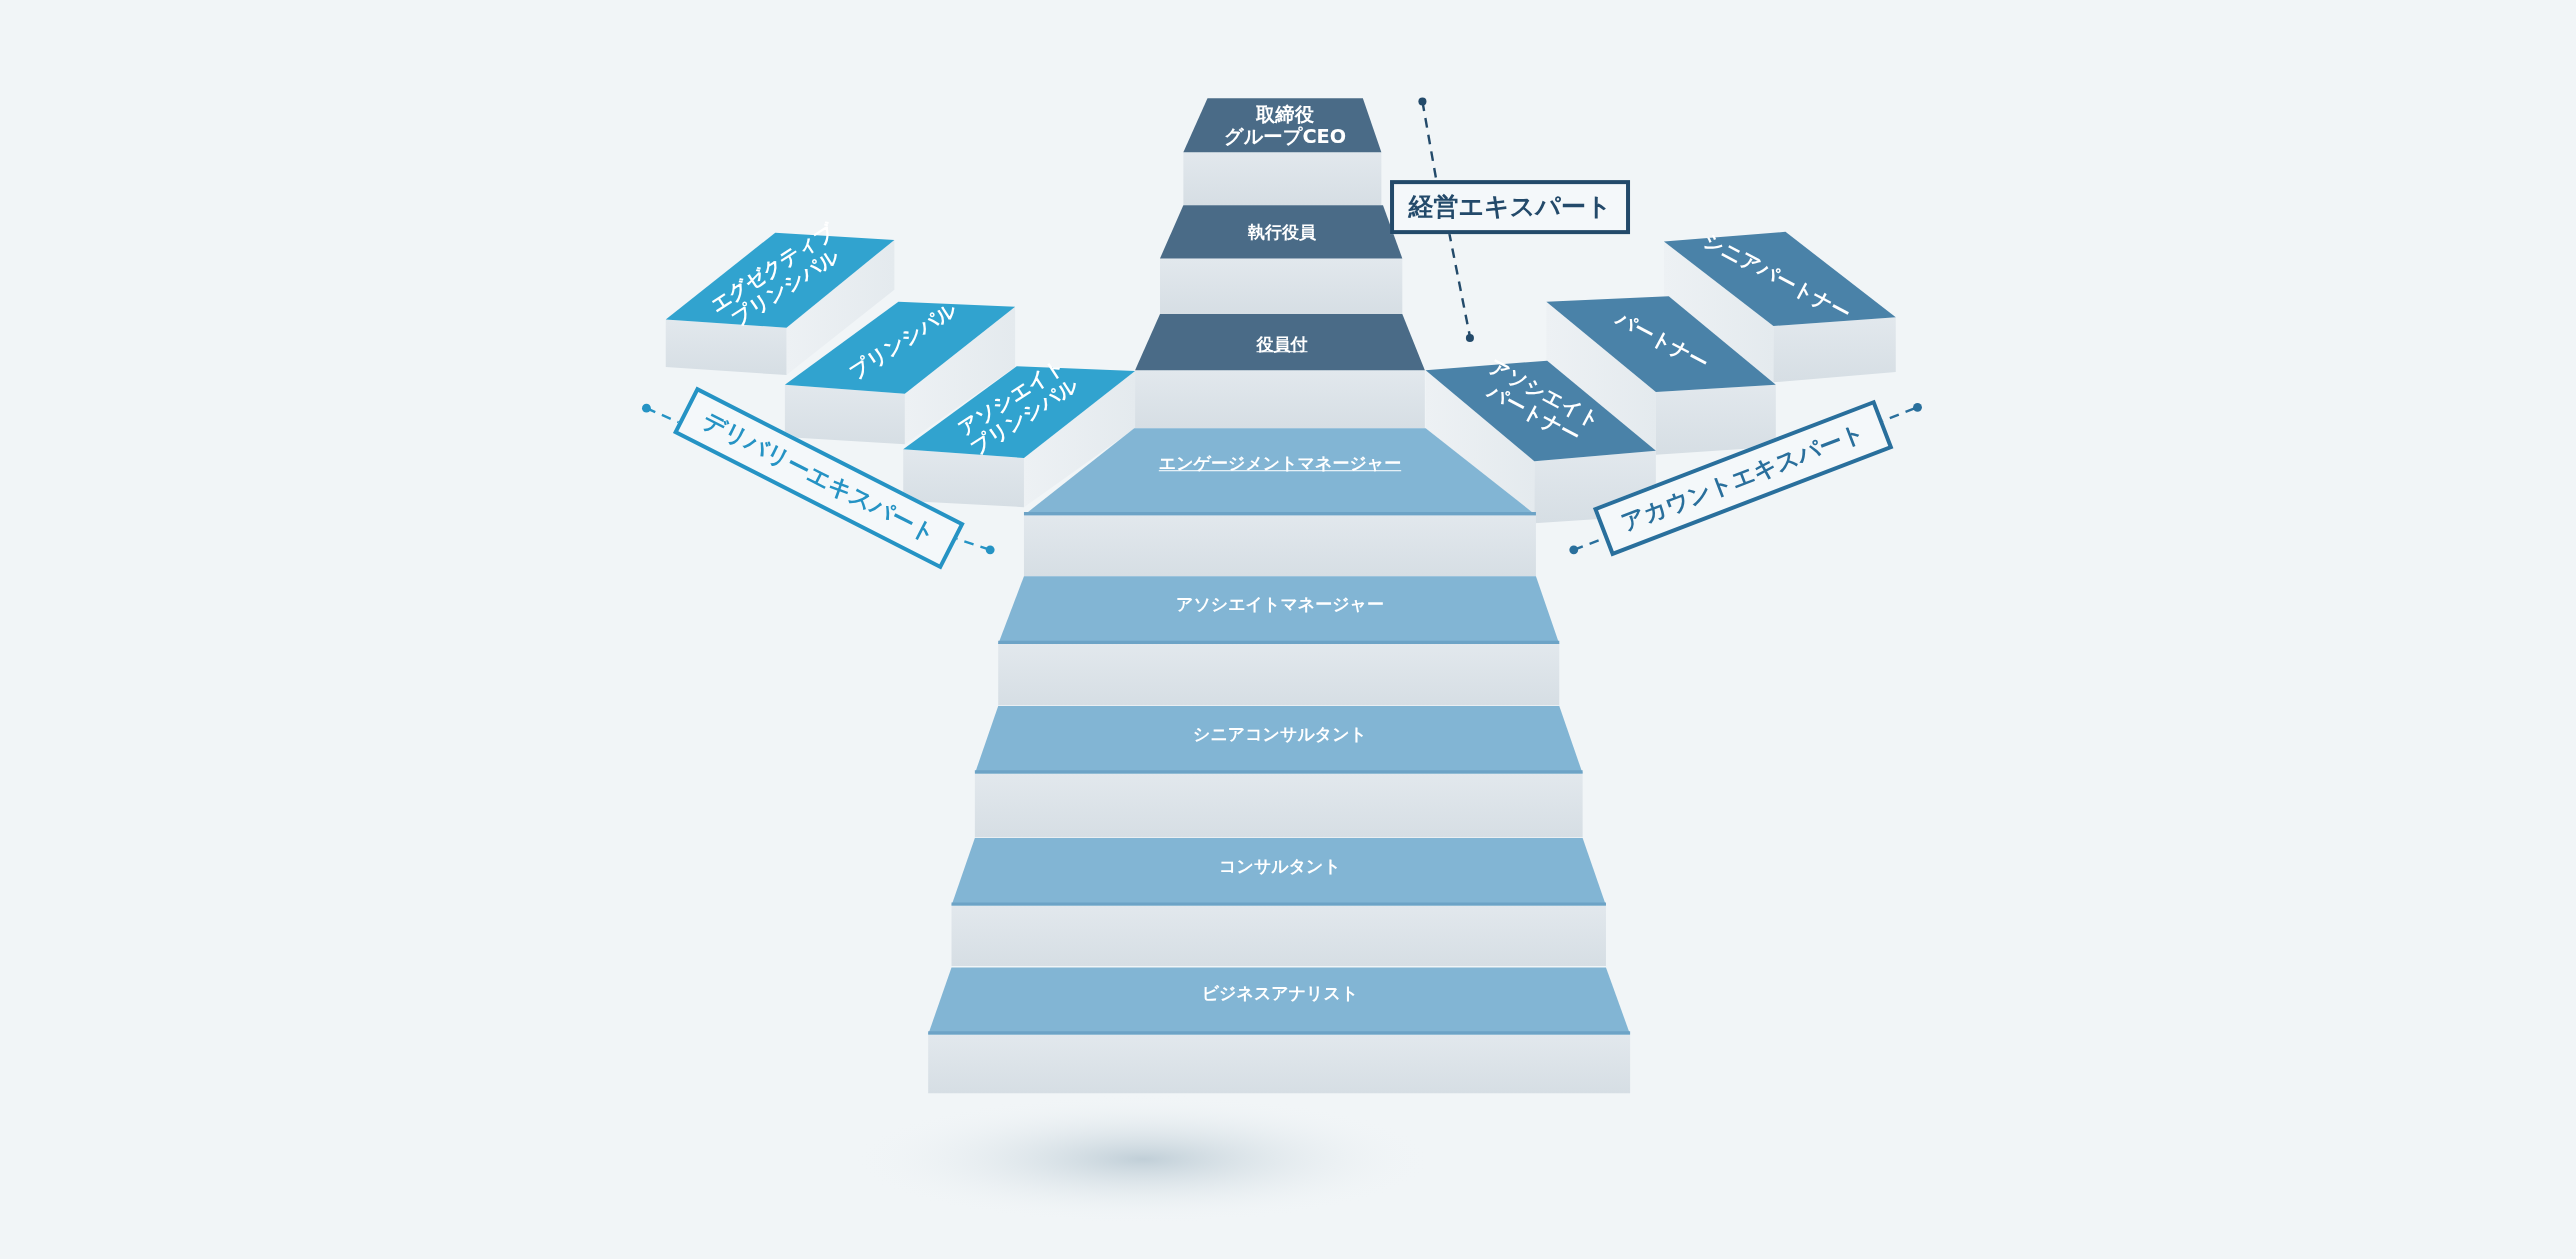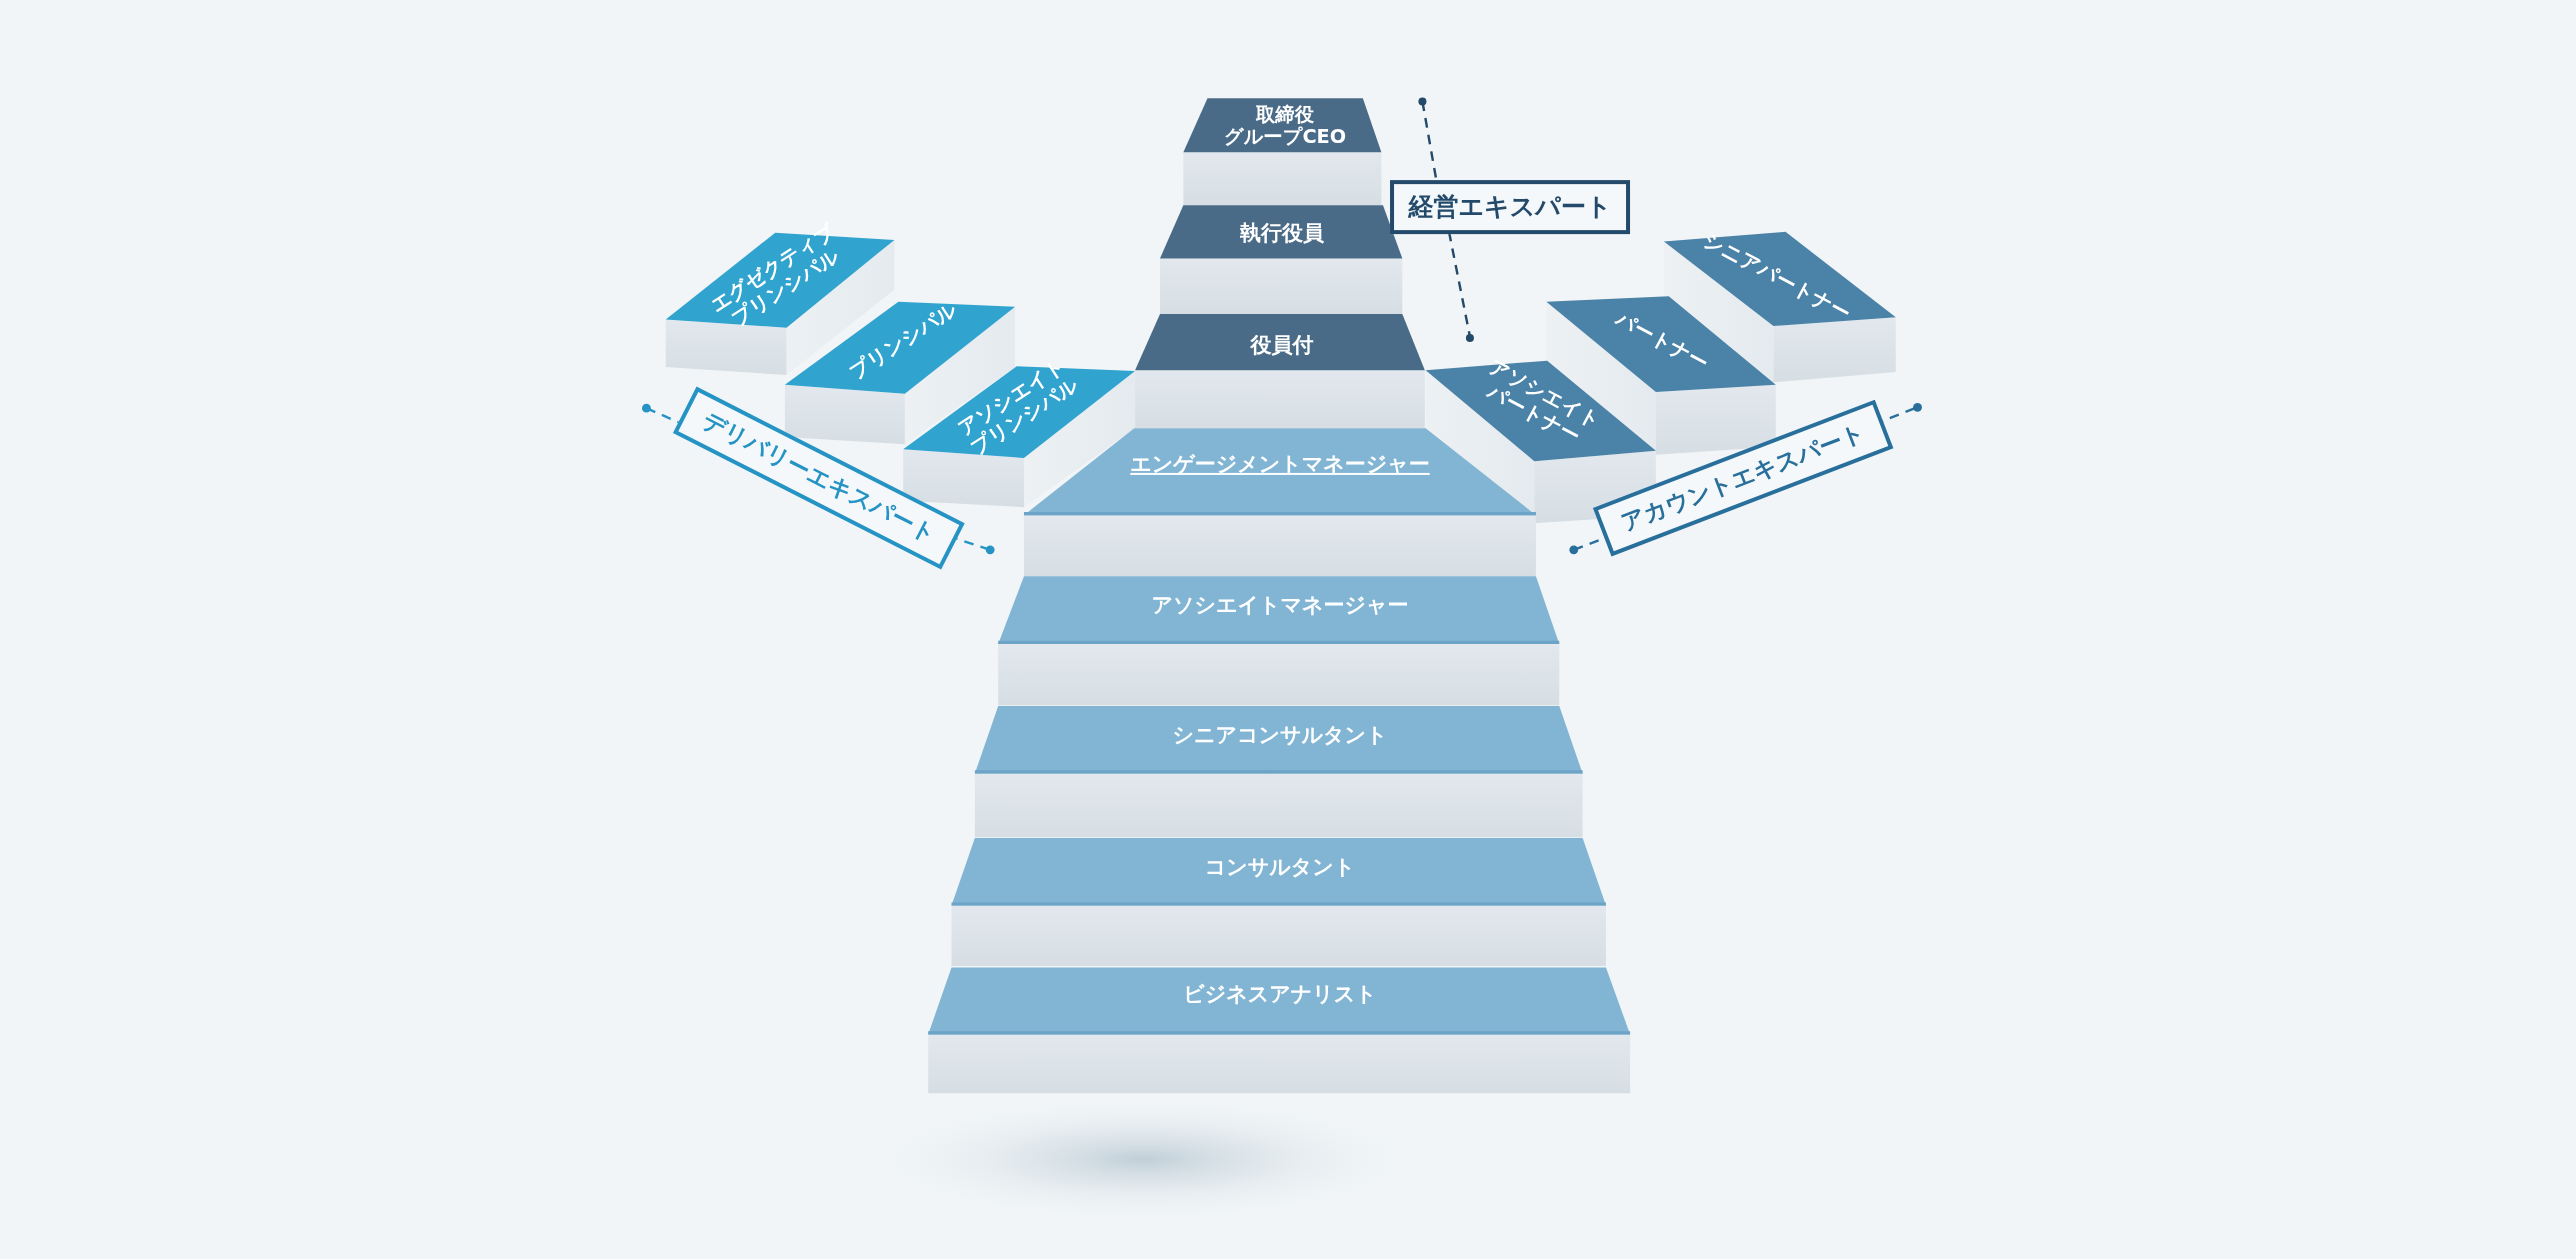--- a/index.html
+++ b/index.html
@@ -10,21 +10,21 @@
     position: relative;
   }
   #canvas { position: absolute; left: 0; top: 0; width: 2088px; height: 1259px; }
   #stairs-svg { position: absolute; left: 0; top: 0; }
   .step-label {
     position: absolute; color: #ffffff; font-weight: bold;
     text-align: center; white-space: nowrap; line-height: 1.15;
     transform: translate(-50%, -50%);
   }
   .side-label { font-size: 20px; }
-  .main-label { font-size: 21px; }
+  .main-label { font-size: 17px; }
   .category-box {
     position: absolute; background: #f4f8fa;
     font-weight: bold; white-space: nowrap; text-align: center;
     box-sizing: border-box;
     transform: translate(-50%, -50%);
   }
   .cat-mgmt { border: 4px solid #234a6a; color: #234a6a; font-size: 25px; padding: 6.4px 14.5px; }
   .cat-delivery { border: 4px solid #2593c4; color: #2593c4; font-size: 23px; padding: 6.4px 17.7px; }
   .cat-account { border: 4px solid #296f9c; color: #296f9c; font-size: 23px; padding: 6.4px 17.7px; }
 </style>
@@ -131,21 +131,21 @@
       <line x1="1955" y1="683" x2="2005" y2="664"></line>
       <line x1="2328" y1="527" x2="2382" y2="506"></line>
     </g>
     <circle cx="1955" cy="683" r="5.5" fill="#296f9c"></circle>
     <circle cx="2382" cy="506" r="5.5" fill="#296f9c"></circle>
   </svg>
 
   <div class="step-label main-label" style="left:1285px; top:126px; font-size:19.3px; white-space:pre;">取締役
 グループCEO</div>
   <div class="step-label main-label" style="left:1282px; top:233px;">執行役員</div>
-  <div class="step-label main-label" style="left:1282px; top:345px;">役員付</div>
+  <div class="step-label main-label" style="left:1282px; top:345px;text-decoration:underline;">役員付</div>
   <div class="step-label main-label" style="left:1280px; top:464px;text-decoration:underline;">エンゲージメントマネージャー</div>
   <div class="step-label main-label" style="left:1280px; top:605px;">アソシエイトマネージャー</div>
   <div class="step-label main-label" style="left:1280px; top:735px;font-family:Liberation Serif, serif;">シニアコンサルタント</div>
   <div class="step-label main-label" style="left:1280px; top:867px;">コンサルタント</div>
   <div class="step-label main-label" style="left:1280px; top:994px;">ビジネスアナリスト</div>
 
   <div class="step-label side-label" style="left:779px; top:278px; transform:translate(-50%,-50%) rotate(-33deg); white-space:pre;">エグゼクティブ
 プリンシパル</div>
   <div class="step-label side-label" style="left:903px; top:341px; transform:translate(-50%,-50%) rotate(-33deg);">プリンシパル</div>
   <div class="step-label side-label" style="left:1018px; top:407px; transform:translate(-50%,-50%) rotate(-33deg); white-space:pre;">アソシエイト

